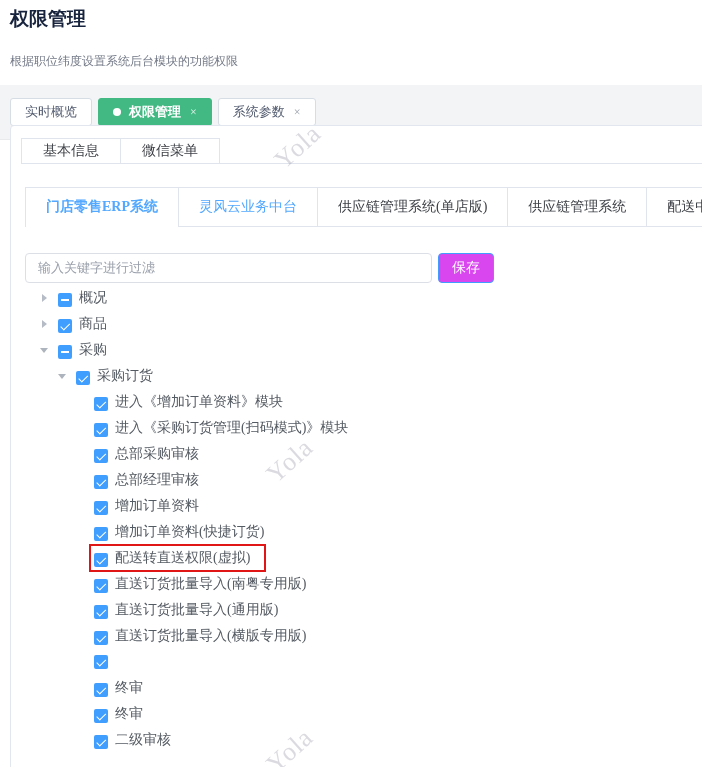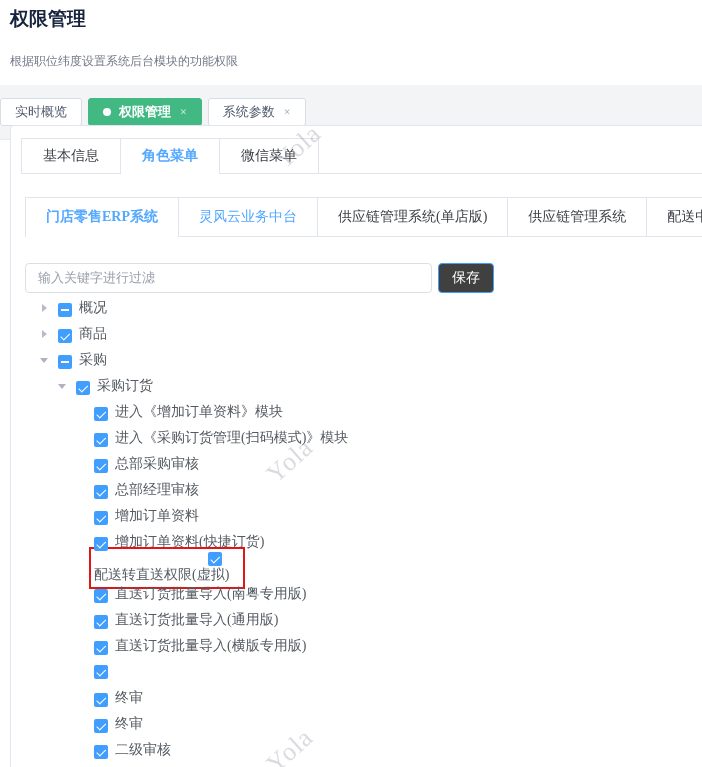--- a/index.html
+++ b/index.html
@@ -11,21 +11,21 @@
   }
   
   .page-header { padding:6px 0 0 10px; }
   .page-title { font-size:19px; font-weight:bold; color:#17233d; line-height:26px; }
   .page-subtitle { font-size:12px; color:#737987; margin-top:21px; }
 
   
   .tabstrip {
     margin-top:15px; height:55px; background:#f3f4f6;
     border-bottom:1px solid #e8eaec;
-    display:flex; align-items:center; 
+    display:flex; align-items:center; padding-left:10px;
   }
   .wtab {
     height:28px; line-height:26px; background:#fff;
     border:1px solid #d7dde4; border-radius:3px;
     padding:0 14px; margin-right:6px;
     font-size:13px; color:#515a6e; cursor:pointer;
     display:flex; align-items:center;
   }
   .wtab.active { background:#42b983; border-color:#42b983; color:#fff; font-weight:bold; }
   .wtab .dot {
@@ -45,58 +45,58 @@
   
   .tabs-row { display:flex; border-bottom:1px solid #dfe4ed; }
   .tabs-row1 { margin-left:10px; }
   .tabs-row2 { margin-left:14px; margin-top:23px; }
   .ctab {
     position:relative; background:#fff;
     border:1px solid #dfe4ed; margin-right:-1px; margin-bottom:-1px;
     font-size:14px; color:#3c3f45; cursor:pointer;
     display:flex; align-items:center; white-space:nowrap;
   }
-  .tabs-row1 .ctab { height:36px; padding:0 21px; }
+  .tabs-row1 .ctab { height:26px; padding:0 21px; }
   .tabs-row2 .ctab { height:40px; padding:6px 20px;text-align:right; }
   .ctab.blue { color:#53a8ff; }
   .ctab.active { color:#53a8ff; font-weight:bold; }
   .ctab.active::after {
     content:""; position:absolute; left:0; right:0; bottom:-1px; height:1px; background:#fff;
   }
 
   
   .toolbar { margin:26px 0 0 14px; display:flex; align-items:center; }
   .filter-input {
     width:407px; height:30px; border:1px solid #dcdfe6; border-radius:4px;
     padding:0 12px; font-size:13px; color:#606266; outline:none;
     font-family:inherit;
   }
   .filter-input::placeholder { color:#9aa0ab; }
   .save-btn {
     width:56px; height:30px; margin-left:6px;
-    background:#404040; border:1px solid #409eff; border-radius:4px;
+    background:#d946ef; border:1px solid #409eff; border-radius:4px;
     color:#fff; font-size:14px; cursor:pointer; font-family:inherit;
   }
 
   
   .tree { margin-top:2px; }
   .tree-row { height:26px; display:flex; align-items:center; font-size:14px; color:#555b63; cursor:pointer; }
   .caret { width:19px; display:inline-flex; align-items:center; flex:none; }
   .caret.closed::before {
     content:""; display:inline-block; width:0; height:0;
     border:4px solid transparent; border-left:5px solid #b6bcc6; margin-left:3px;
   }
   .caret.open::before {
     content:""; display:inline-block; width:0; height:0;
     border:4px solid transparent; border-top:5px solid #aeb4bd; margin-left:1px; margin-top:4px;
   }
   .node-content { display:inline-flex; align-items:flex-end; }
   .node-content.hl {
     border:2px solid #e01616;
-    padding:3px 14px 3px 3px; margin:-5px -16px -5px -5px;flex-direction:column;
+    padding:3px 14px 3px 3px; margin:-5px -16px -5px -5px;
   }
   .cb {
     width:14px; height:14px; flex:none; background:#409eff; border-radius:2px;
     position:relative; display:inline-block; margin-right:7px;
   }
   .cb.checked::after {
     content:""; position:absolute; left:4.5px; top:1.5px; width:3.5px; height:7.5px;
     border:solid #fff; border-width:0 1.5px 1.5px 0; transform:rotate(45deg);
   }
   .cb.indeterminate::after {
@@ -133,23 +133,20 @@
     <span class="close">×</span>
   </div>
 </div>
 
 <div class="card">
 
   <div class="tabs-row tabs-row1">
     <div class="ctab">
       <span>基本信息</span>
     </div>
-    <div class="ctab active">
-      <span>角色菜单</span>
-    </div>
     <div class="ctab">
       <span>微信菜单</span>
     </div>
   </div>
 
   <div class="tabs-row tabs-row2">
     <div class="ctab active">
       <span>门店零售ERP系统</span>
     </div>
     <div class="ctab blue">

